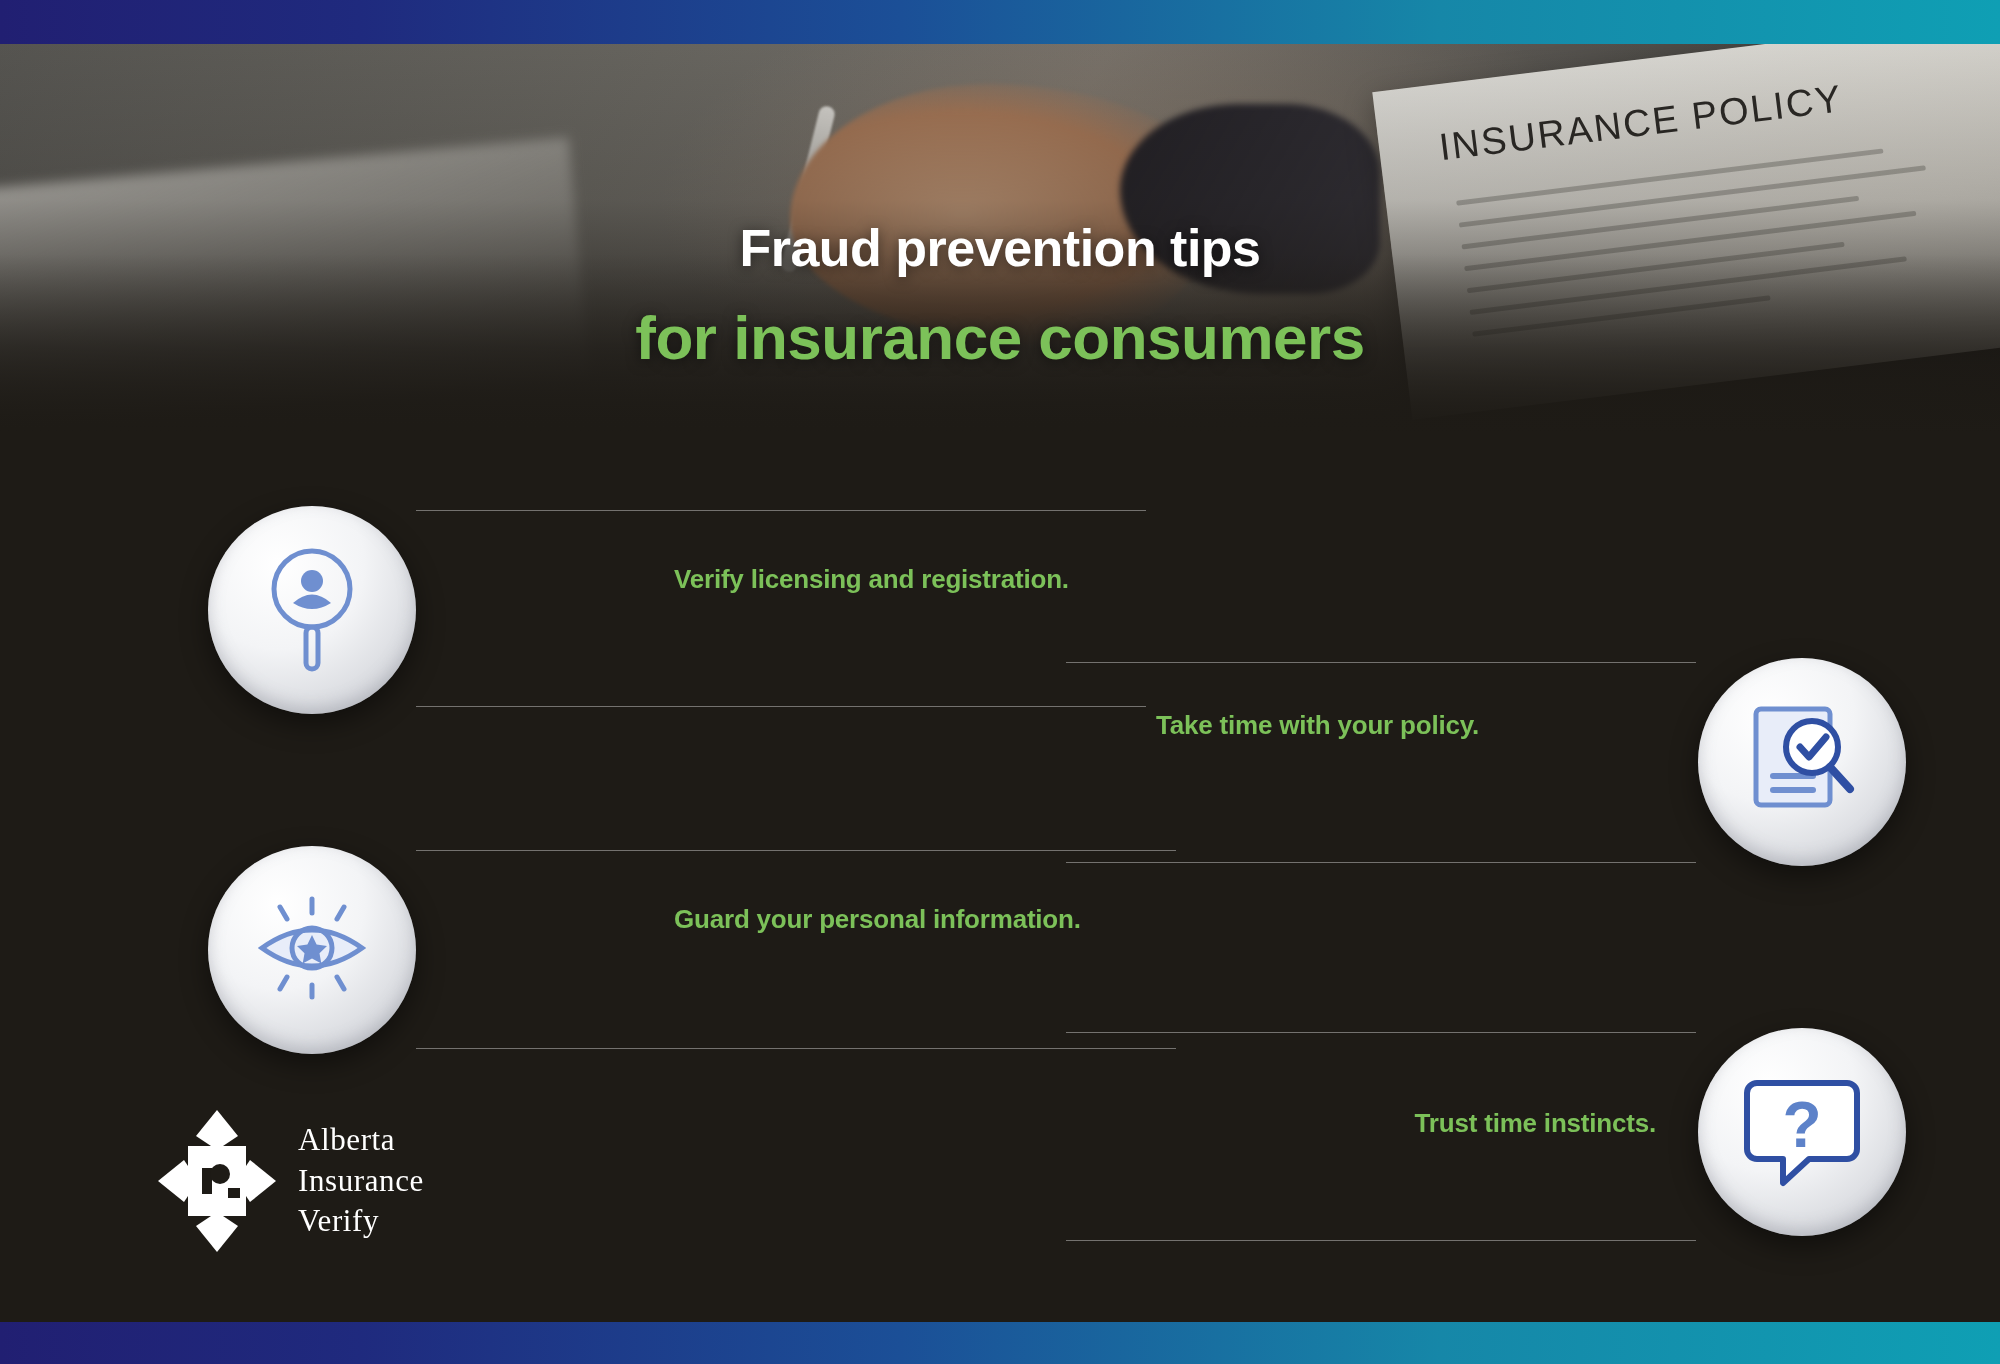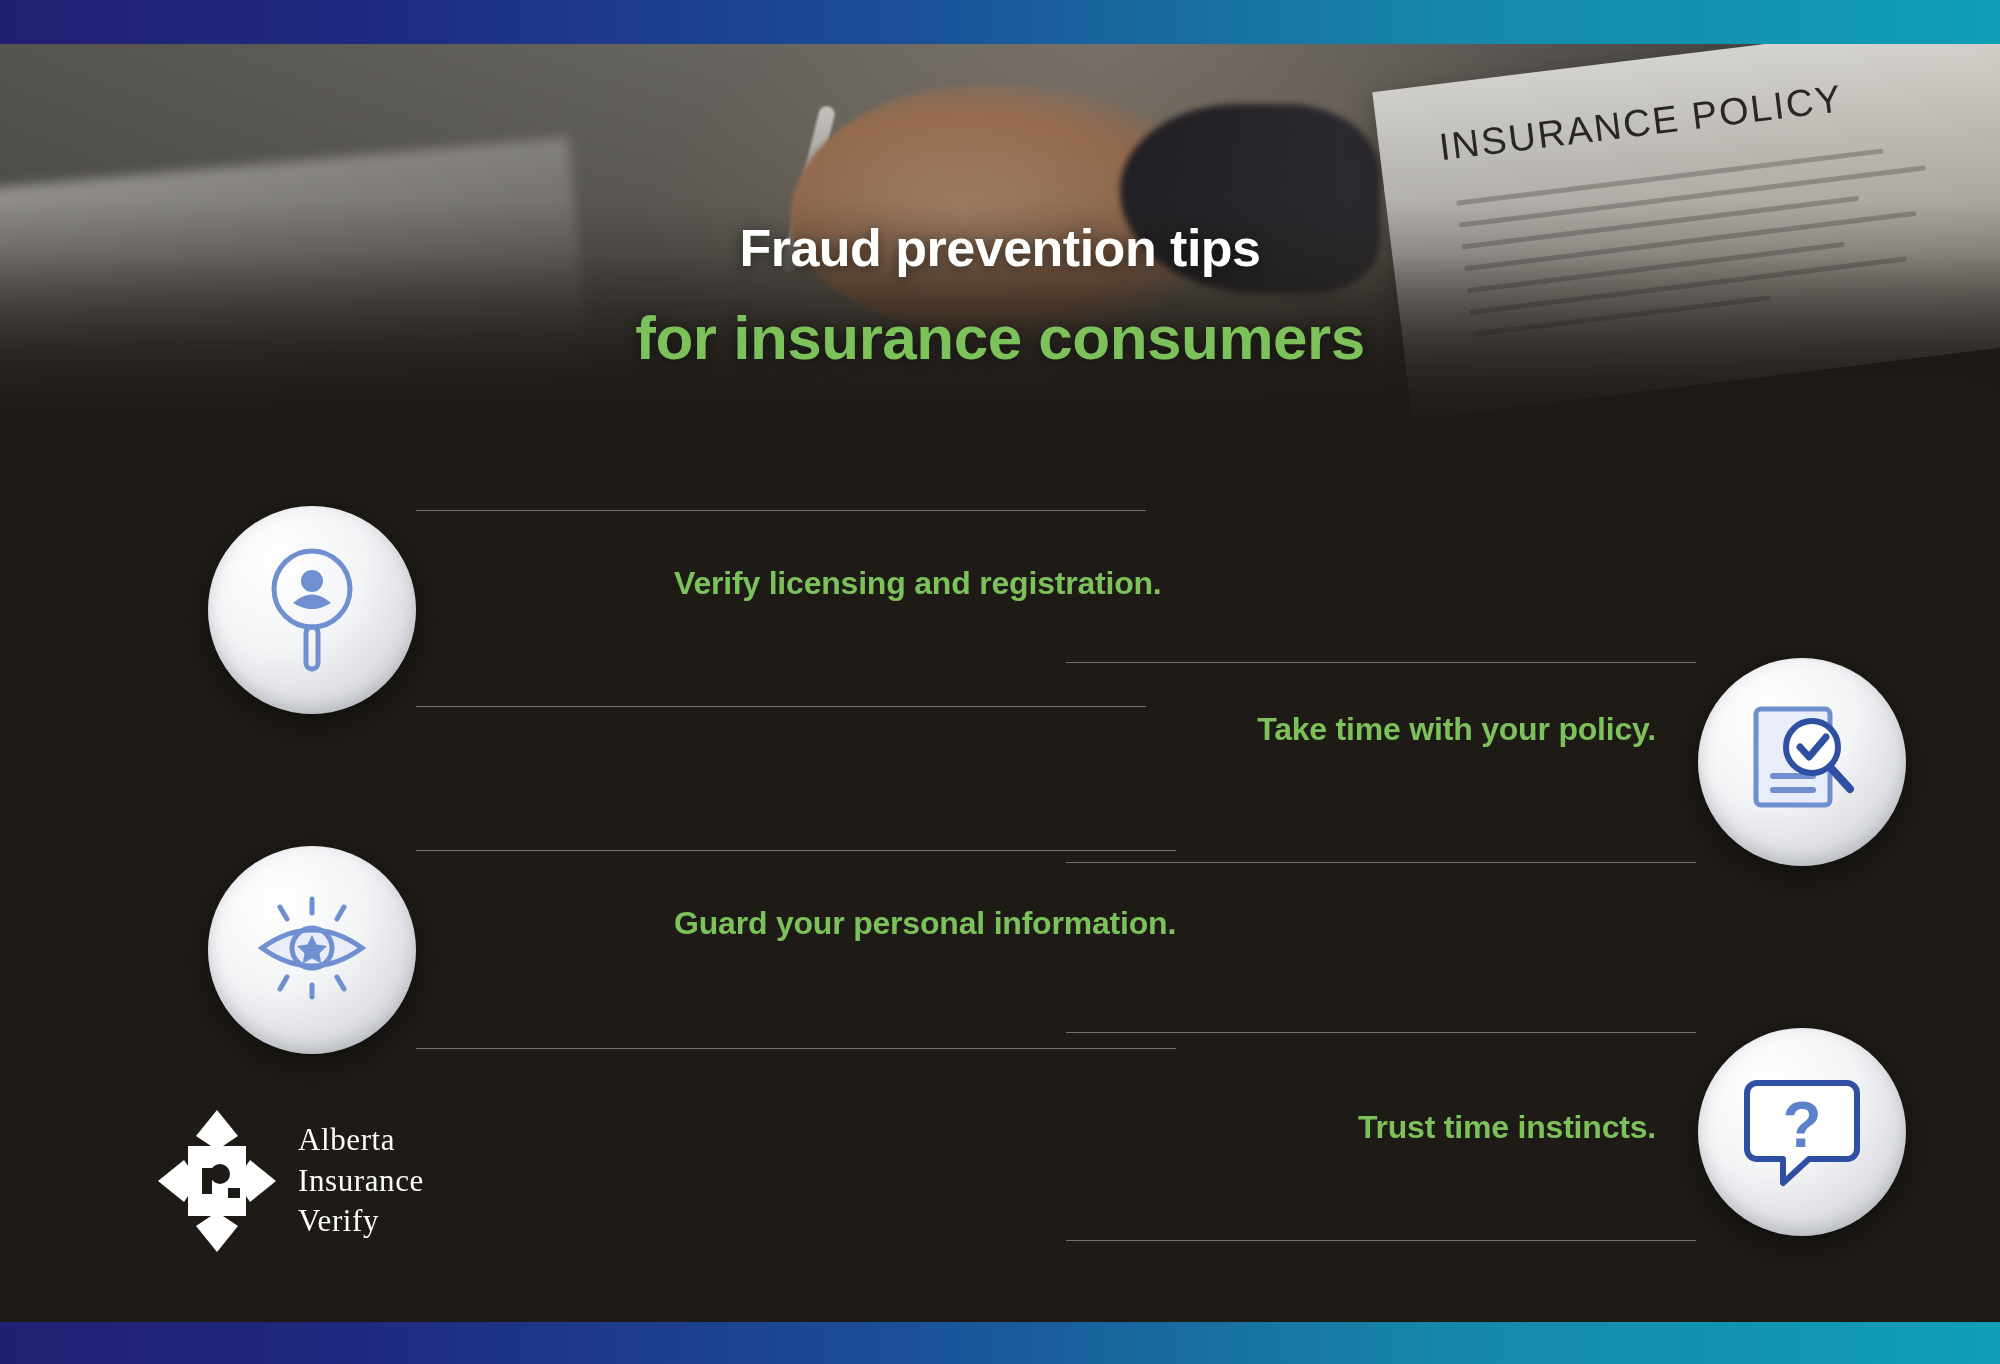--- a/index.html
+++ b/index.html
@@ -162,21 +162,21 @@
     height: 208px;
     border-radius: 50%;
     background: radial-gradient(circle at 34% 28%, #ffffff 0%, #f3f4f6 42%, #d6d8dd 78%, #b9bcc4 100%);
     box-shadow: 0 10px 28px rgba(0,0,0,0.45), inset 0 -6px 16px rgba(120,124,135,0.35);
     display: flex;
     align-items: center;
     justify-content: center;
   }
   .tip-text {
     position: absolute;
-    font-size: 32px;
+    font-size: 26px;
     font-weight: 700;
     color: #7cc159;
     line-height: 1.2;
     letter-spacing: -0.2px;
   }
   .rule {
     position: absolute;
     height: 1px;
     background: rgba(235,235,235,0.42);
   }
@@ -184,21 +184,21 @@
   
   #tip1 { left: 208px; top: 500px; width: 900px; height: 220px; }
   #tip1 .bubble { left: 0; top: 6px; }
   #tip1 .tip-text { left: 466px; top: 64px; width: 500px; }
   #tip1 .rule.r-top { left: 208px; top: 10px; width: 730px; }
   #tip1 .rule.r-bot { left: 208px; top: 206px; width: 730px; }
 
   
   #tip2 { left: 1066px; top: 650px; width: 840px; height: 230px; }
   #tip2 .bubble { right: 0; top: 8px; }
-  #tip2 .tip-text { right: 250px; top: 60px; width: 500px; text-align: right; }
+  #tip2 .tip-text { right: 250px; top: 60px; width: 500px; text-align: left; }
   #tip2 .rule.r-top { left: 0; top: 12px; width: 630px; }
   #tip2 .rule.r-bot { left: 0; top: 212px; width: 630px; }
 
   
   #tip3 { left: 208px; top: 840px; width: 900px; height: 222px; }
   #tip3 .bubble { left: 0; top: 6px; }
   #tip3 .tip-text { left: 466px; top: 64px; width: 520px; }
   #tip3 .rule.r-top { left: 208px; top: 10px; width: 760px; }
   #tip3 .rule.r-bot { left: 208px; top: 208px; width: 760px; }
 

